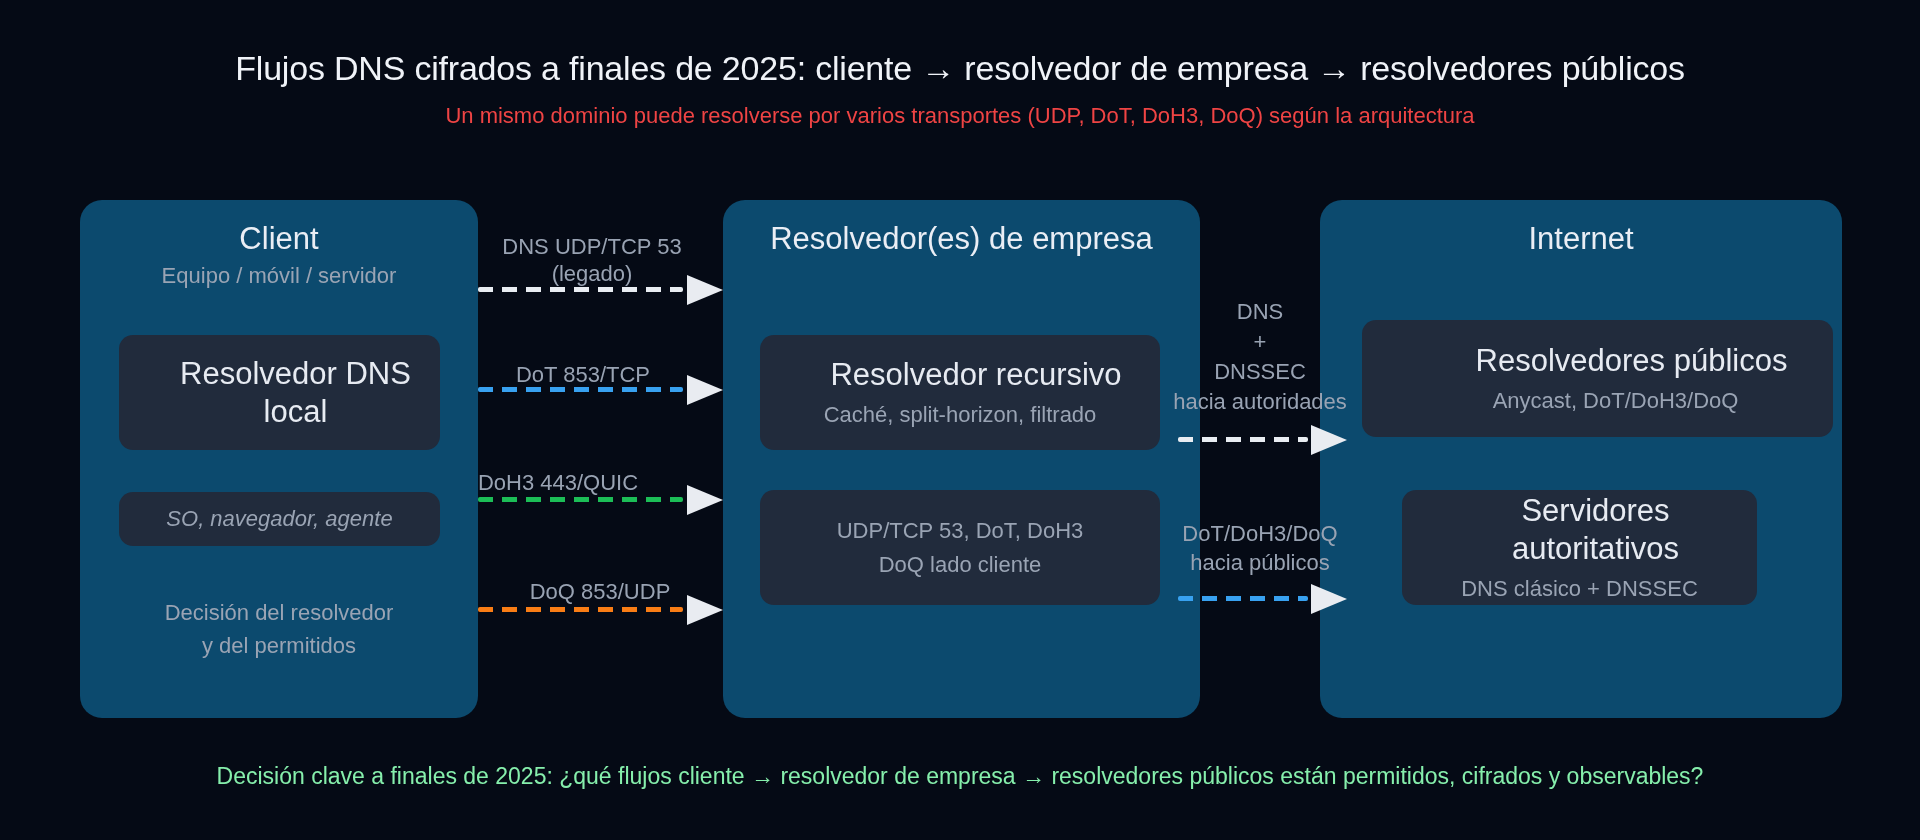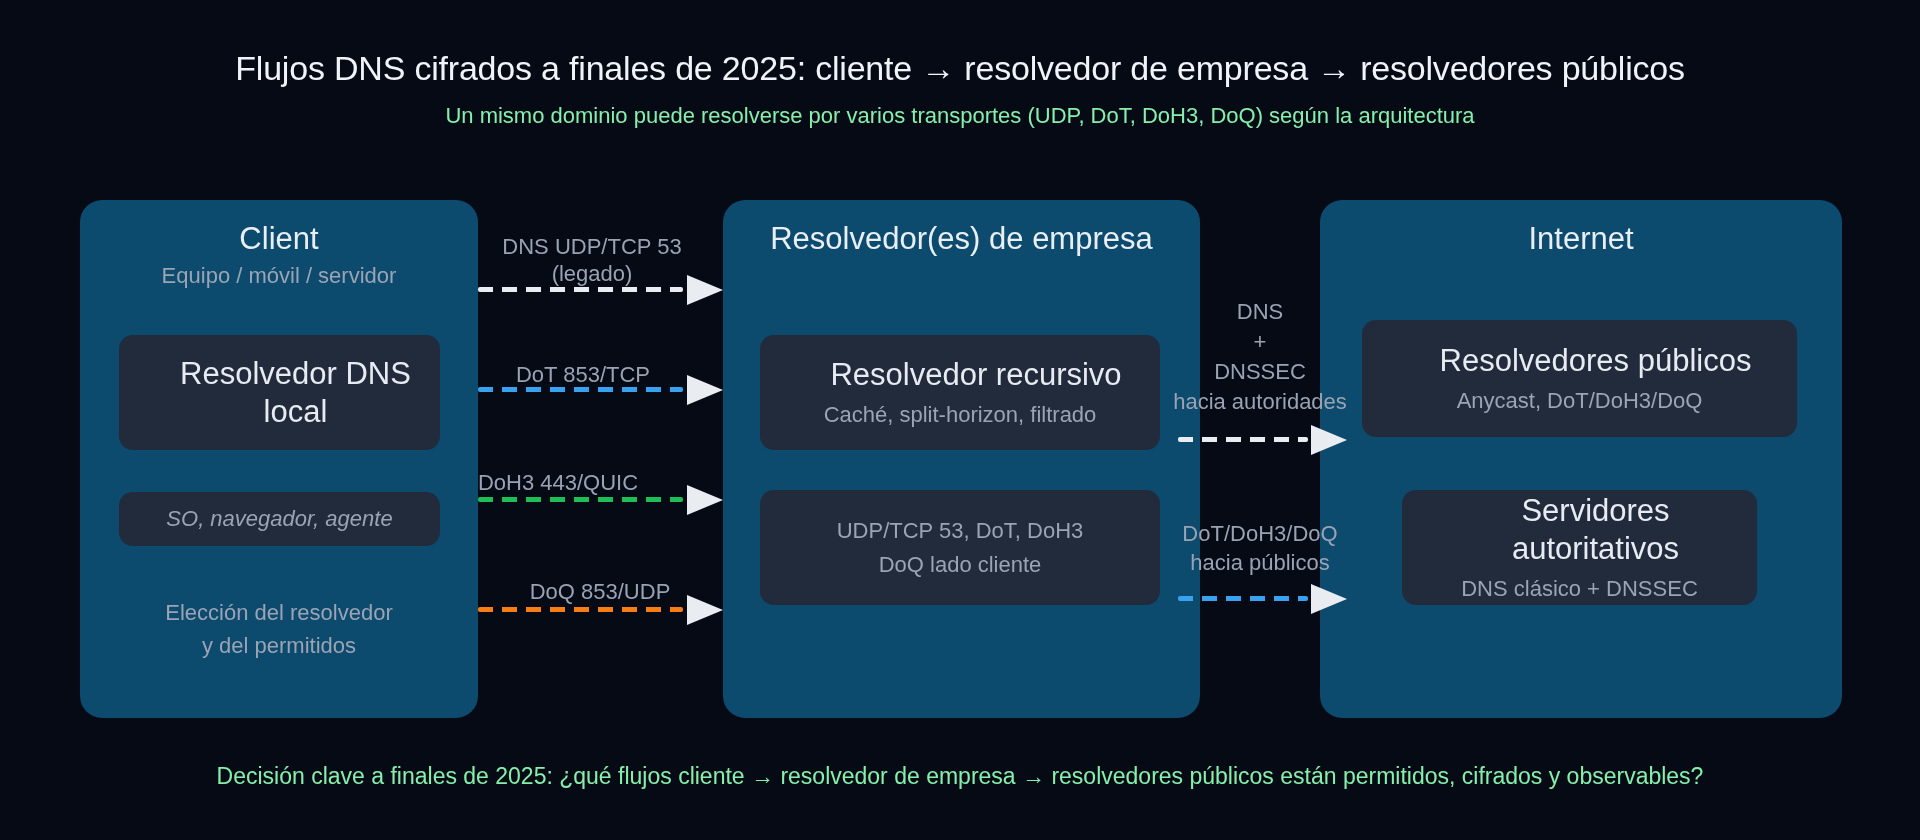--- a/index.html
+++ b/index.html
@@ -12,21 +12,21 @@
   }
   .abs{position:absolute;}
 
   .page-title{
     left:0;top:48px;width:1920px;
     font-size:34px;line-height:40px;color:#f0f3f8;
     letter-spacing:-0.2px;text-align:center;
   }
   .page-subtitle{
     left:0;top:102px;width:1920px;
-    font-size:22px;line-height:28px;color:#86efac;
+    font-size:22px;line-height:28px;color:#ef4444;
     text-align:center;
   }
   .footer-caption{
     left:0;top:762px;width:1920px;
     font-size:23px;line-height:29px;color:#86efac;
     text-align:center;
   }
 
   .panel{
     position:absolute;top:200px;height:518px;
@@ -81,39 +81,39 @@
   <div class="panel" style="left:80px;width:398px;">
     <div class="panel-title">Client</div>
     <div class="panel-subtitle">Equipo / móvil / servidor</div>
     <div class="node" style="left:39px;top:135px;width:321px;height:115px;">
       <div class="node-title">Resolvedor DNS</div>
       <div class="node-title">local</div>
     </div>
     <div class="node" style="left:39px;top:292px;width:321px;height:54px;font-style:italic;">
       <div class="node-sub-only">SO, navegador, agente</div>
     </div>
-    <div class="panel-note" style="top:396px;">Elección del resolvedor</div>
+    <div class="panel-note" style="top:396px;">Decisión del resolvedor</div>
     <div class="panel-note" style="top:429px;">y del permitidos</div>
   </div>
 
   <div class="panel" style="left:723px;width:477px;">
     <div class="panel-title">Resolvedor(es) de empresa</div>
     <div class="node" style="left:37px;top:135px;width:400px;height:115px;">
       <div class="node-title">Resolvedor recursivo</div>
       <div class="node-sub">Caché, split-horizon, filtrado</div>
     </div>
     <div class="node" style="left:37px;top:290px;width:400px;height:115px;">
       <div class="node-sub-only">UDP/TCP 53, DoT, DoH3</div>
       <div class="node-sub-only">DoQ lado cliente</div>
     </div>
   </div>
 
   <div class="panel" style="left:1320px;width:522px;">
     <div class="panel-title">Internet</div>
-    <div class="node" style="left:42px;top:120px;width:435px;height:117px;">
+    <div class="node" style="left:42px;top:120px;width:435px;height:117px;padding-left:36px;">
       <div class="node-title">Resolvedores públicos</div>
       <div class="node-sub">Anycast, DoT/DoH3/DoQ</div>
     </div>
     <div class="node" style="left:82px;top:290px;width:355px;height:115px;">
       <div class="node-title">Servidores autoritativos</div>
       <div class="node-sub">DNS clásico + DNSSEC</div>
     </div>
   </div>
 
   <div class="flow-label" style="left:592px;top:233px;line-height:27px;">

